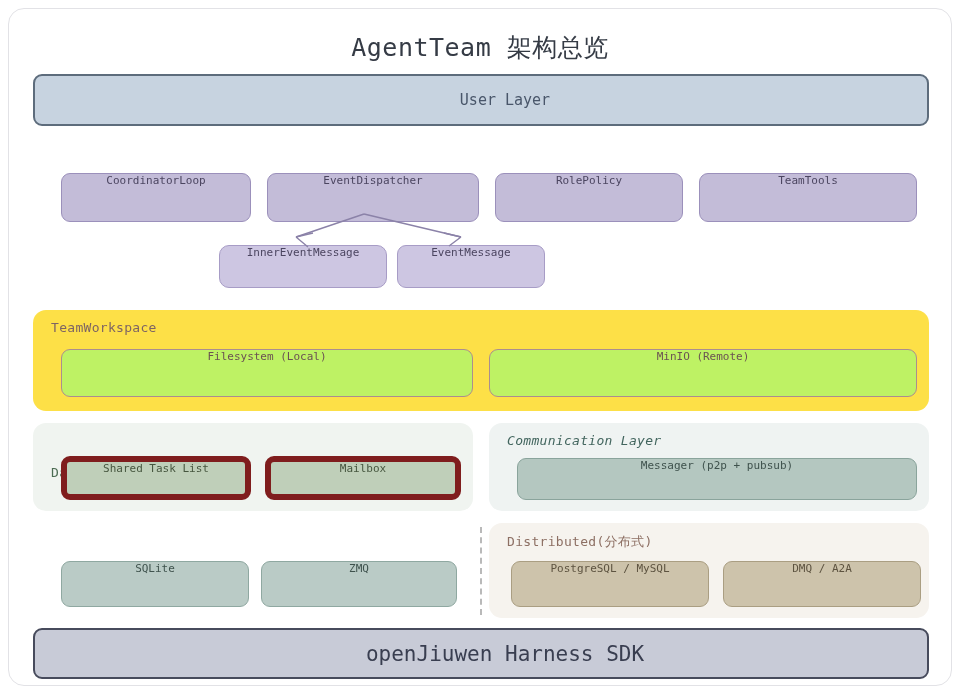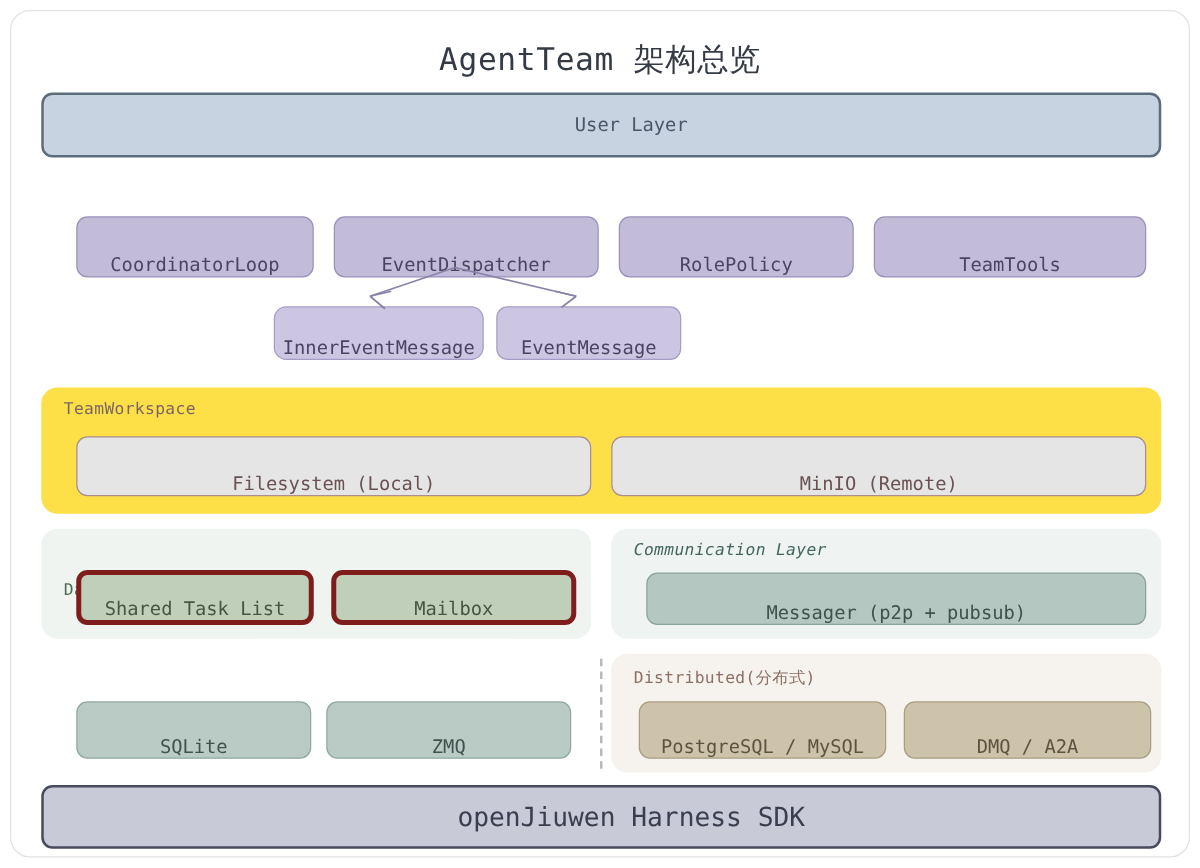--- a/index.html
+++ b/index.html
@@ -145,45 +145,45 @@
     height: 88px;
     border-left: 2px dashed #b9b9b9;
   }
 
   
   .node {
     position: absolute;
     box-sizing: border-box;
     border-radius: 9px;
     display: flex;
-    align-items: flex-end;
+    align-items: flex-start;
     justify-content: center;
     text-align: center;
-    font-size: 15px;
+    font-size: 11px;
     line-height: 1.2;
   }
 
   .node-purple {
     background: #c3bcd8;
     border: 1px solid #9b90bb;
     color: #4b4560;
   }
   .node-purple-light {
     background: #cdc6e2;
     border: 1px solid #a79cc6;
     color: #4b4560;
   }
   .node-mauve {
-    background: #e5e5e5;
+    background: #bef264;
     border: 1px solid #ab8e8e;
     color: #6b5252;
   }
   .node-green {
     background: #bfcfb9;
-    border: 4px solid #7f1d1d;
+    border: 6px solid #7f1d1d;
     color: #46563f;
   }
   .node-teal {
     background: #b4c7c0;
     border: 1px solid #8aa49c;
     color: #3f524d;
   }
   .node-sage {
     background: #bacbc6;
     border: 1px solid #8fa8a1;

